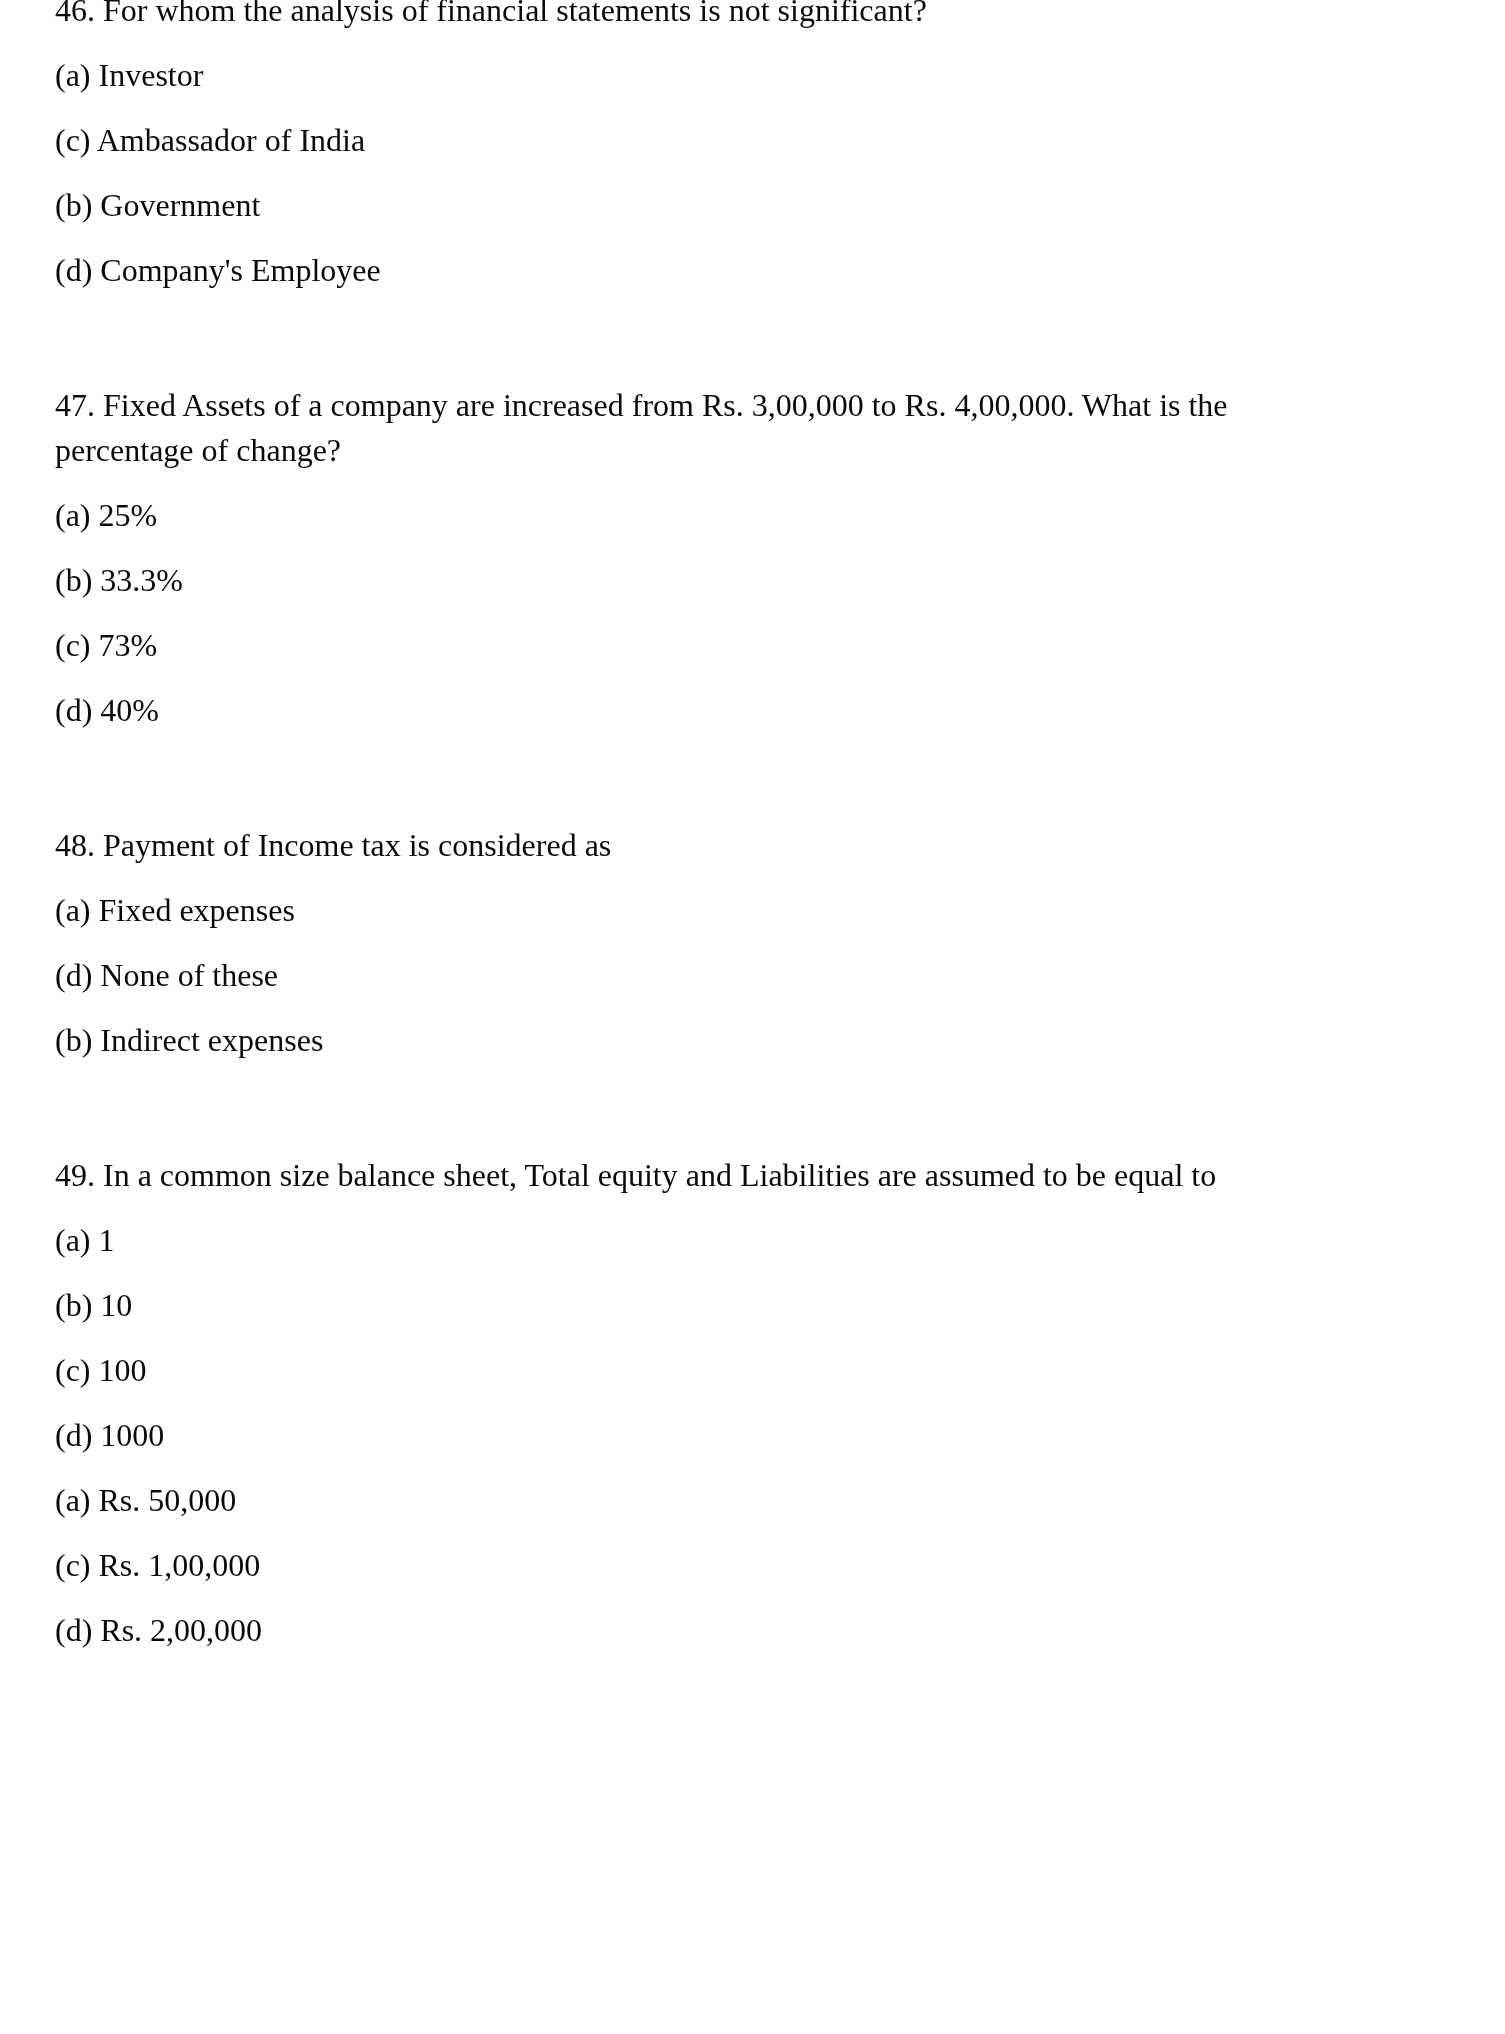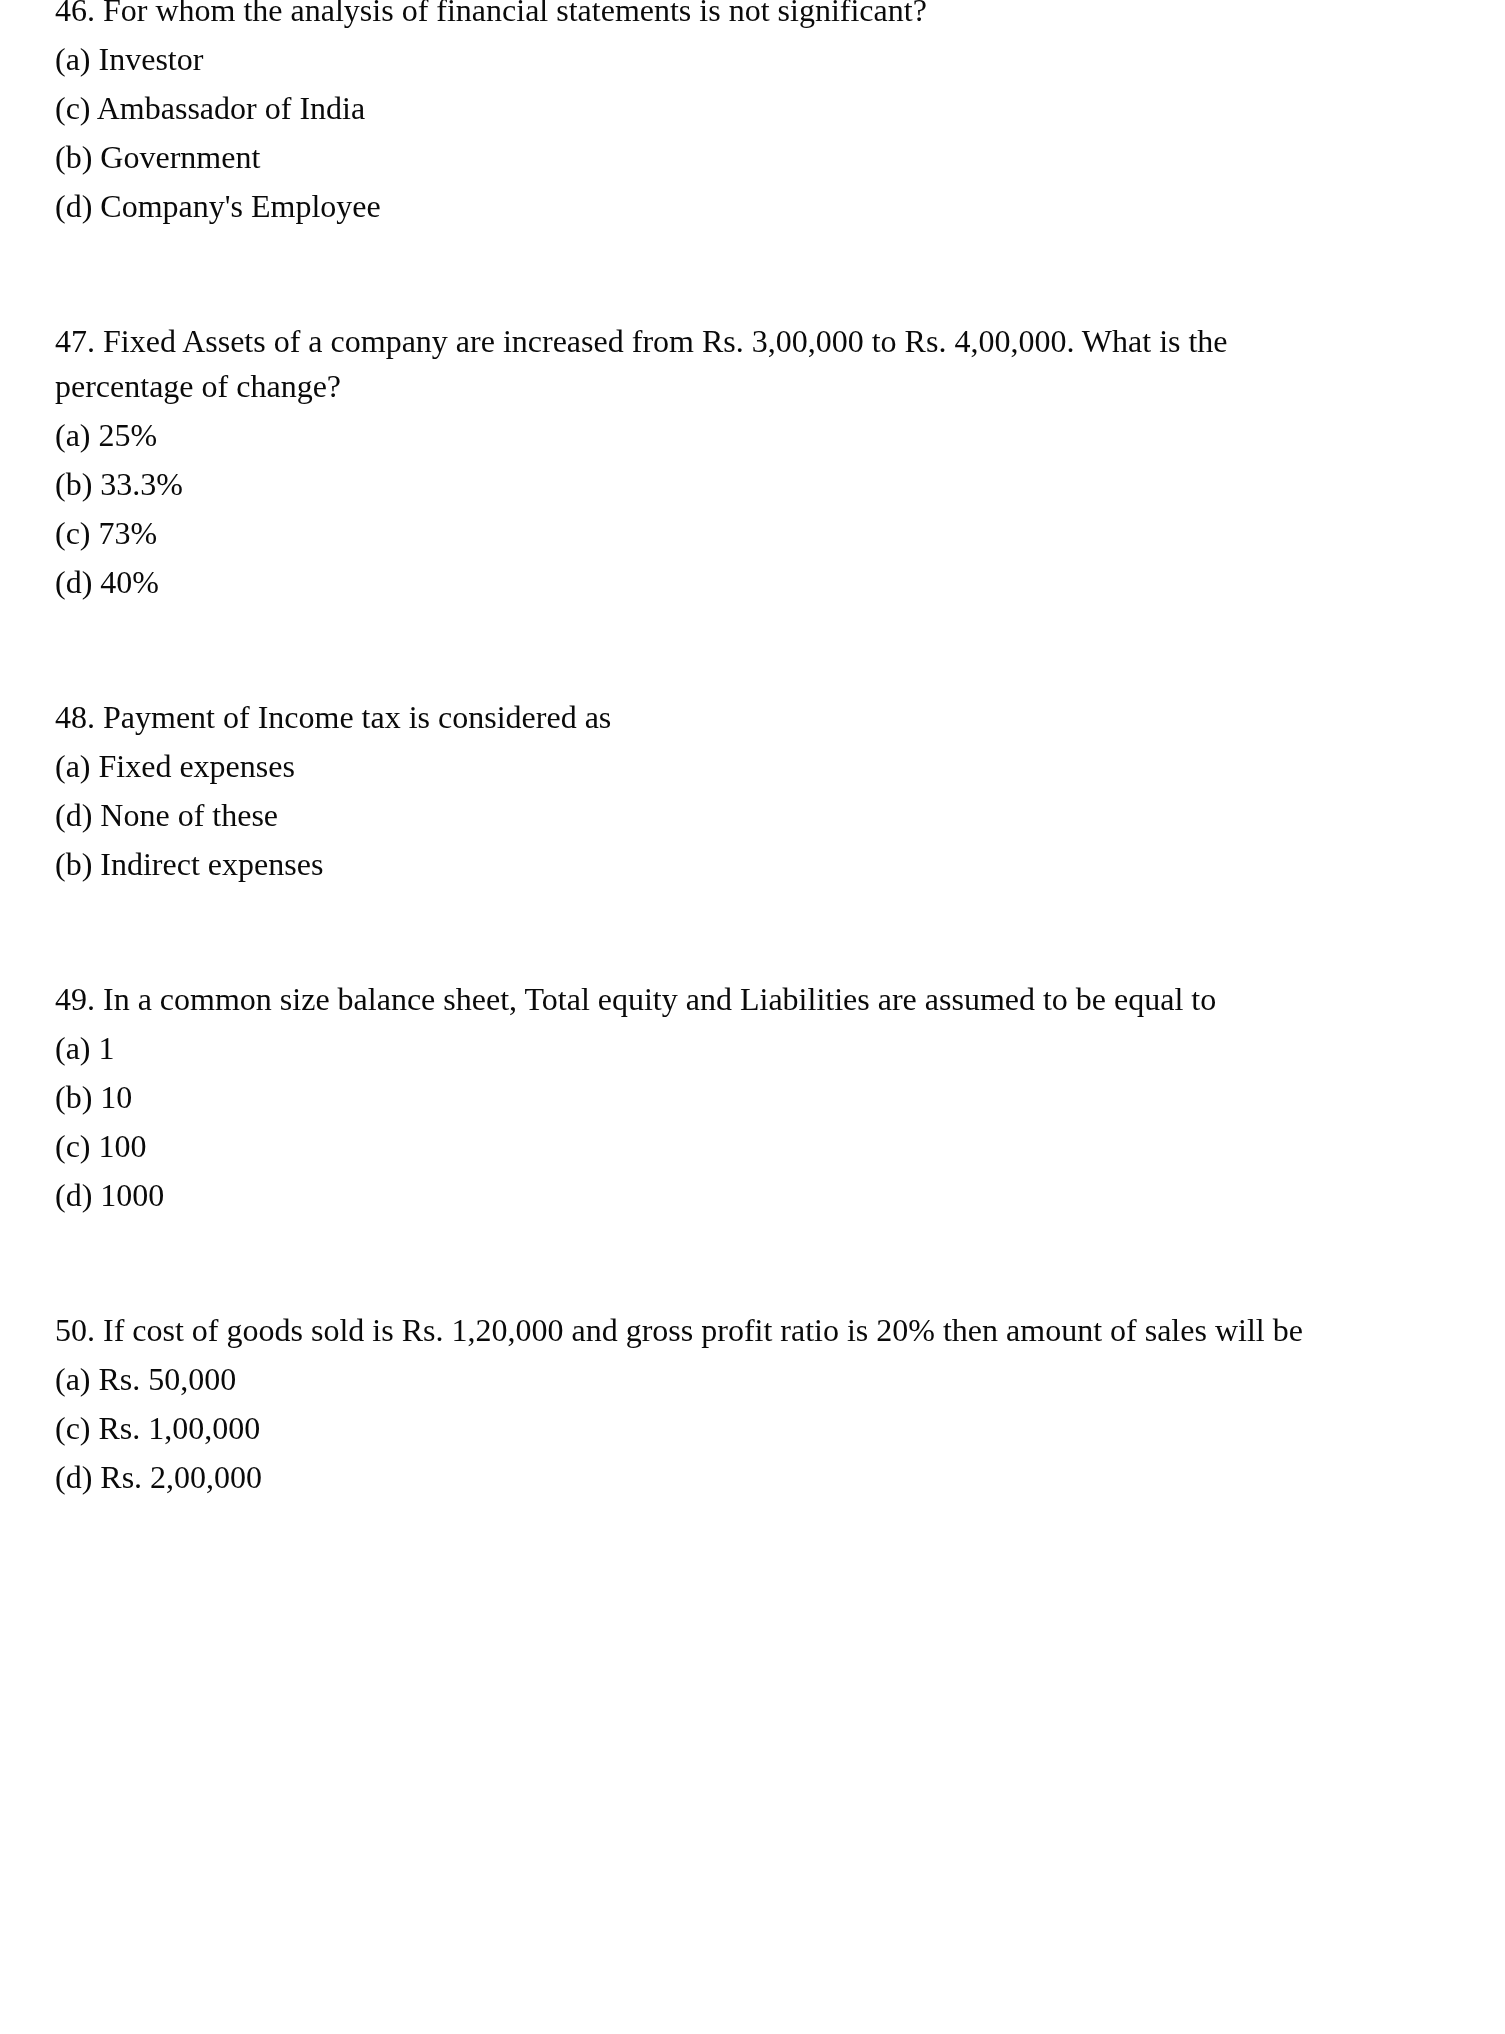--- a/index.html
+++ b/index.html
@@ -23,21 +23,21 @@
     color: #0a0a0a;
     background: #ffffff;
   }
   .question {
     margin: 90px 0 0 0;
   }
   .question.first {
     margin-top: -12px;
   }
   .option {
-    margin: 4px 0 0 0;
+    margin: 20px 0 0 0;
   }
 </style>
 </head>
 <body>
 
 <div class="page">
 
   <p class="question first">46. For whom the analysis of financial statements is not significant?</p>
   <p class="option">(a) Investor</p>
   <p class="option">(c) Ambassador of India</p>
@@ -54,18 +54,17 @@
   <p class="option">(a) Fixed expenses</p>
   <p class="option">(d) None of these</p>
   <p class="option">(b) Indirect expenses</p>
 
   <p class="question">49. In a common size balance sheet, Total equity and Liabilities are assumed to be equal to</p>
   <p class="option">(a) 1</p>
   <p class="option">(b) 10</p>
   <p class="option">(c) 100</p>
   <p class="option">(d) 1000</p>
 
-  <p class="question">50. If cost of goods sold is Rs. 1,20,000 and gross profit ratio is 20% then amount of sales will be</p>
   <p class="option">(a) Rs. 50,000</p>
   <p class="option">(c) Rs. 1,00,000</p>
   <p class="option">(d) Rs. 2,00,000</p>
 
 </div>
 
 </body></html>

